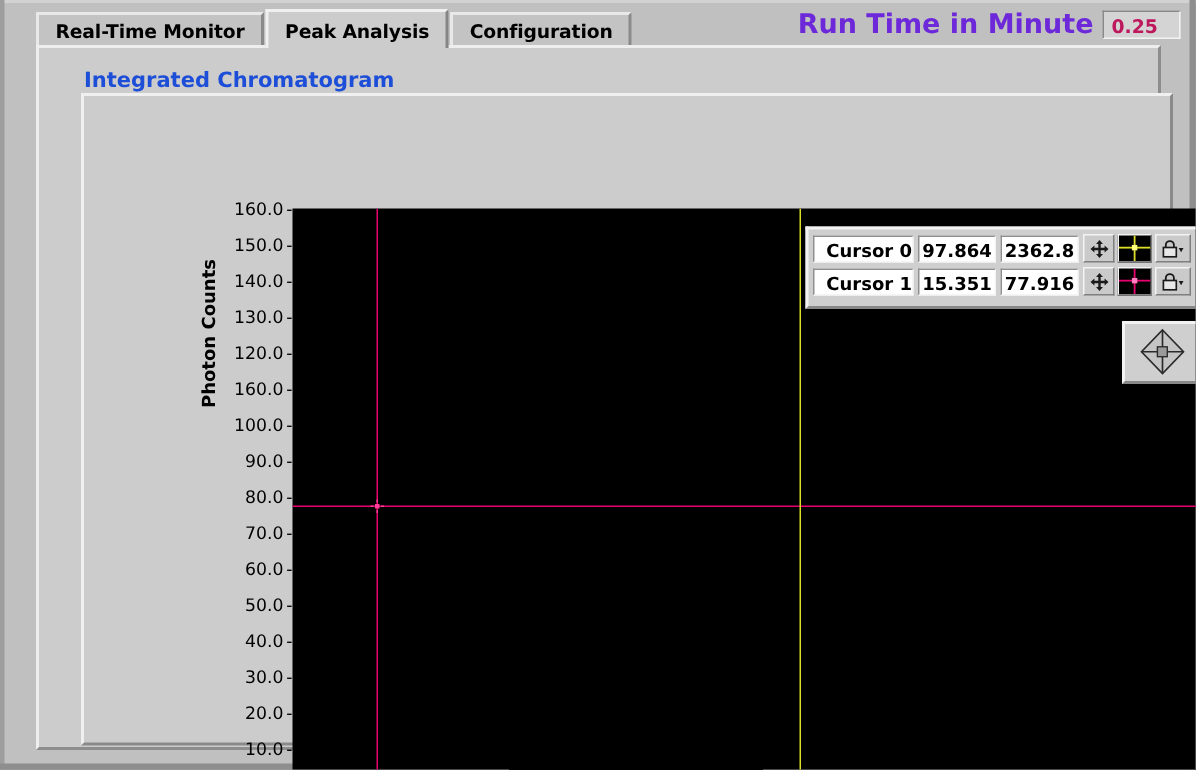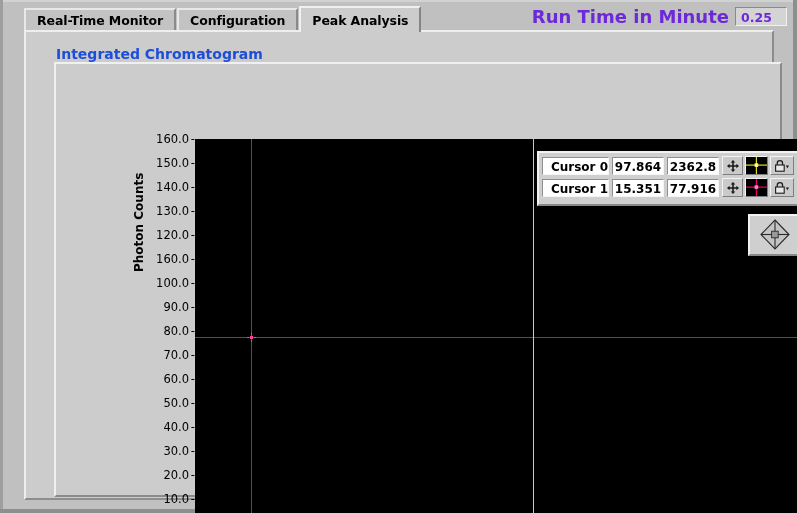--- a/index.html
+++ b/index.html
@@ -96,21 +96,21 @@
     width: 52px;
     height: 19px;
     line-height: 19px;
     background: #d4d4d4;
     border-top: 1px solid #898989;
     border-left: 1px solid #898989;
     border-right: 1px solid #f2f2f2;
     border-bottom: 1px solid #f2f2f2;
     font-size: 12.5px;
     font-weight: bold;
-    color: #6d28d9;
+    color: #be185d;
     padding-left: 5px;
     box-sizing: border-box;
   }
 
   
   #graph-title {
     position: absolute;
     left: 56px; top: 46px;
     font-size: 14px;
     font-weight: bold;
@@ -281,22 +281,22 @@
 
   <div class="win-edge-t"></div>
   <div class="win-edge-l"></div>
   <div class="win-edge-r"></div>
   <div class="win-edge-b"></div>
 
   <div id="panel"></div>
 
   <div id="tabstrip">
     <div class="tab">Real-Time Monitor</div>
+    <div class="tab active">Peak Analysis</div>
     <div class="tab">Configuration</div>
-    <div class="tab active">Peak Analysis</div>
   </div>
 
   <div id="runtime-group">
     <div id="runtime-label">Run Time in Minute</div>
     <div id="runtime-value">0.25</div>
   </div>
 
   <div id="graph-title">Integrated Chromatogram</div>
 
   <div id="graph-box">

